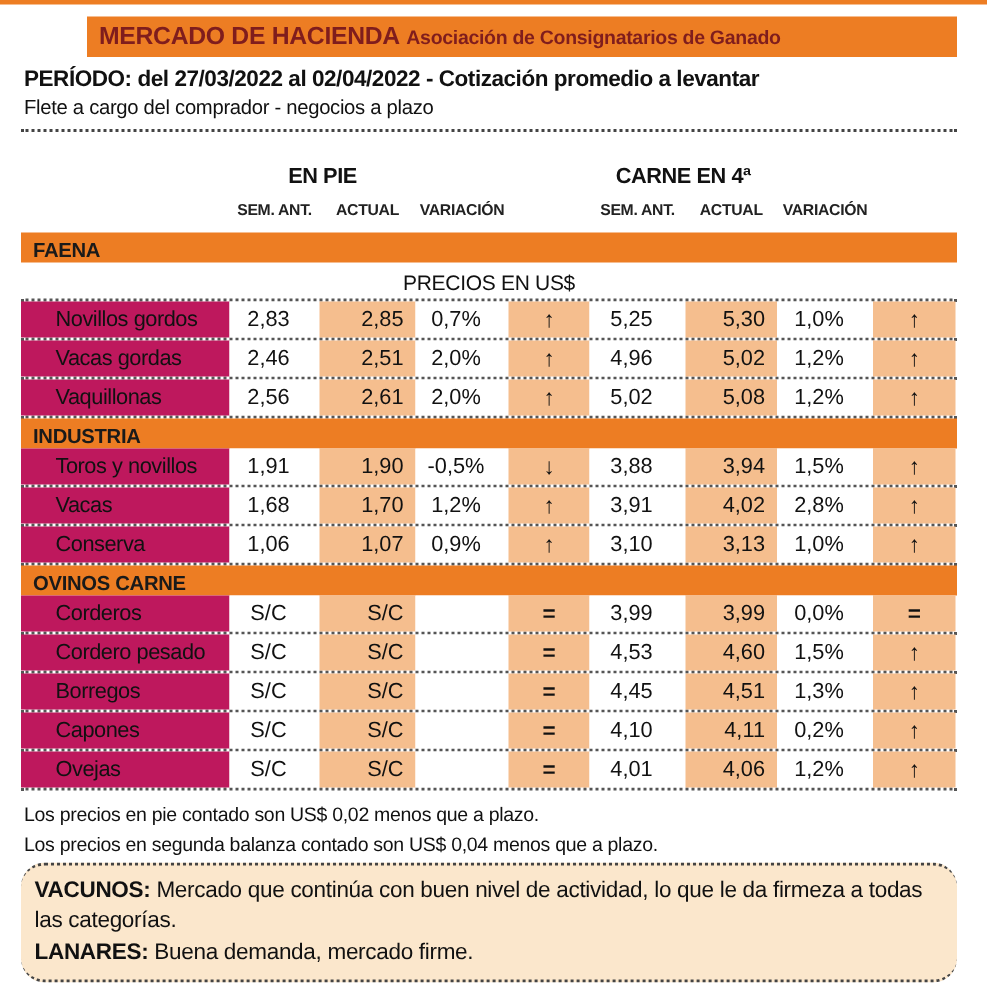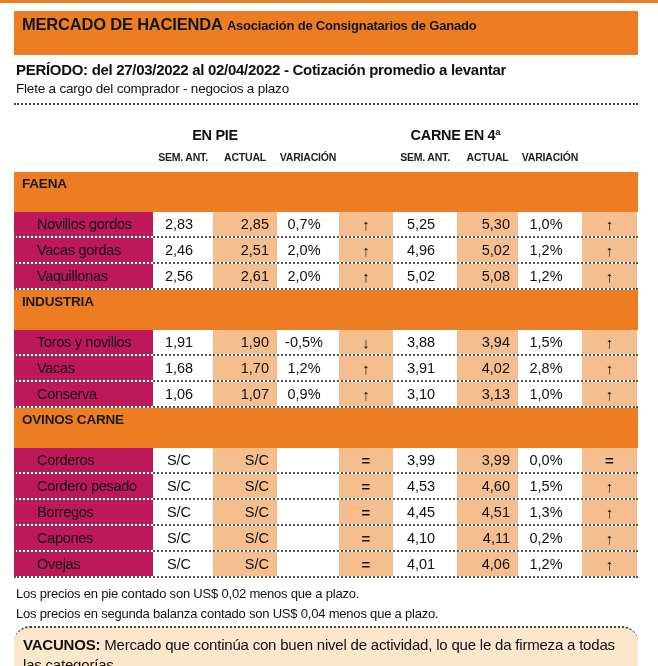--- a/index.html
+++ b/index.html
@@ -1,42 +1,42 @@
 <!DOCTYPE html>
 <html><head>
 <meta charset="utf-8">
 <style>
   * { margin:0; padding:0; box-sizing:border-box; }
   html,body { width:658px; height:666px; background:#fff; overflow:hidden;
     font-family:"Liberation Sans", sans-serif; color:#111; }
   .top-strip { position:absolute; top:0; left:0; width:658px; height:3px; background:#ED7D23; }
   .content { position:relative; margin-left:14px; width:624px; padding-top:11px; }
 
-  .title-bar { background:#ED7D23; height:44px; line-height:27px; padding-left:8px;
-    color:#0f172a; white-space:nowrap; letter-spacing:-0.2px; }
+  .title-bar { background:#ED7D23; height:27px; line-height:27px; padding-left:8px;
+    color:#7f1d1d; white-space:nowrap; letter-spacing:-0.2px;margin-left:44px; }
   .title-bar .title { font-weight:bold; font-size:16.5px; }
   .title-bar .subtitle { font-weight:bold; font-size:13px; }
 
   .period { font-weight:bold; font-size:15px; margin:6px 0 3px 2px; letter-spacing:-0.3px; }
   .flete  { font-size:13.5px; margin:2px 0 7px 2px; letter-spacing:-0.2px; }
 
   .dotted-sep { border-bottom:2px dotted #444; }
 
   .grid { display:grid; grid-template-columns:139px 60px 64px 62px 54px 64px 61px 64px 55px; }
 
   .col-headers { grid-template-rows:24px 20px; align-items:center; margin-top:18px; }
   .group-header { font-weight:bold; font-size:14.5px; text-align:center; grid-row:1; letter-spacing:-0.3px; }
   .gh1 { grid-column:2 / span 2; }
   .gh2 { grid-column:6 / span 2; }
   .sub-header { font-weight:bold; font-size:10.5px; text-align:center; grid-row:2; color:#222; letter-spacing:-0.2px; }
   .sh1{grid-column:2;} .sh2{grid-column:3;} .sh3{grid-column:4;}
   .sh4{grid-column:6;} .sh5{grid-column:7;} .sh6{grid-column:8;}
 
   .price-table { margin-top:5px; }
-  .section-bar { background:#ED7D23; height:40px; line-height:24px; padding-left:8px;
+  .section-bar { background:#ED7D23; height:20px; line-height:24px; padding-left:8px;
     font-weight:bold; font-size:13.5px; color:#1a1a1a; letter-spacing:-0.2px; }
   .price-note { height:26px; line-height:26px; text-align:center; font-size:14px;
     border-bottom:2px dotted #555; letter-spacing:-0.2px; }
 
   .row { height:26px; line-height:25px; border-bottom:2px dotted #555; font-size:14.5px; }
   .cell { overflow:hidden; }
   .c0 { background:#be185d; padding-left:23px; letter-spacing:-0.3px; }
   .c1,.c3,.c5,.c7 { background:#fff; text-align:center; padding-right:8px; }
   .c2,.c6 { background:#F5BE8E; text-align:right; padding-right:8px; }
   .c4,.c8 { background:#F5BE8E; text-align:center; font-weight:bold; font-size:15px; }
@@ -72,20 +72,21 @@
     <div class="sub-header sh1">SEM. ANT.</div>
     <div class="sub-header sh2">ACTUAL</div>
     <div class="sub-header sh3">VARIACIÓN</div>
     <div class="sub-header sh4">SEM. ANT.</div>
     <div class="sub-header sh5">ACTUAL</div>
     <div class="sub-header sh6">VARIACIÓN</div>
   </div>
 
   <div class="price-table">
       <div class="section-bar">FAENA</div>
+      <div class="price-note">PRECIOS EN US$</div>
       <div class="row grid">
         <div class="cell c0">Novillos gordos</div>
         <div class="cell c1">2,83</div>
         <div class="cell c2">2,85</div>
         <div class="cell c3">0,7%</div>
         <div class="cell c4">↑</div>
         <div class="cell c5">5,25</div>
         <div class="cell c6">5,30</div>
         <div class="cell c7">1,0%</div>
         <div class="cell c8">↑</div>

